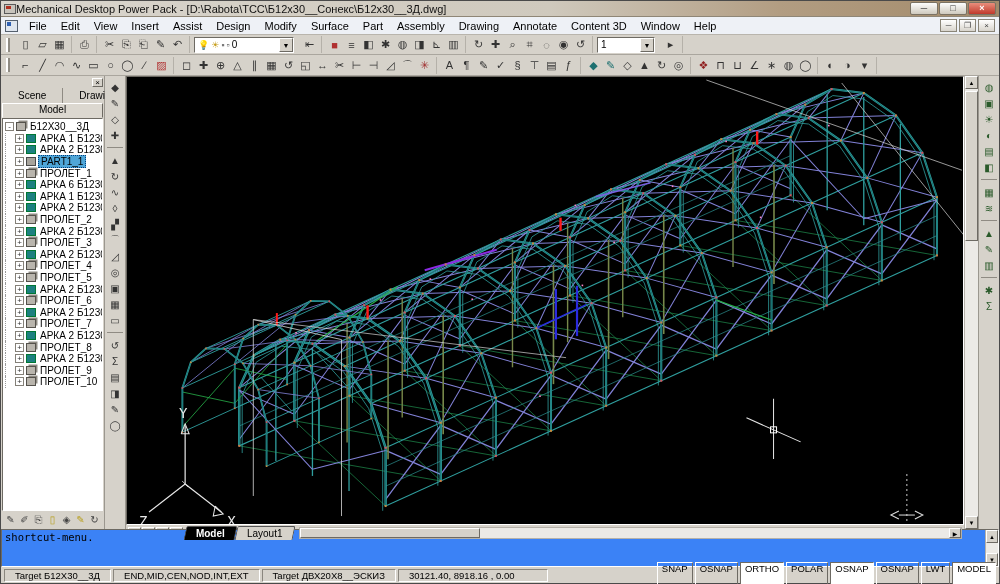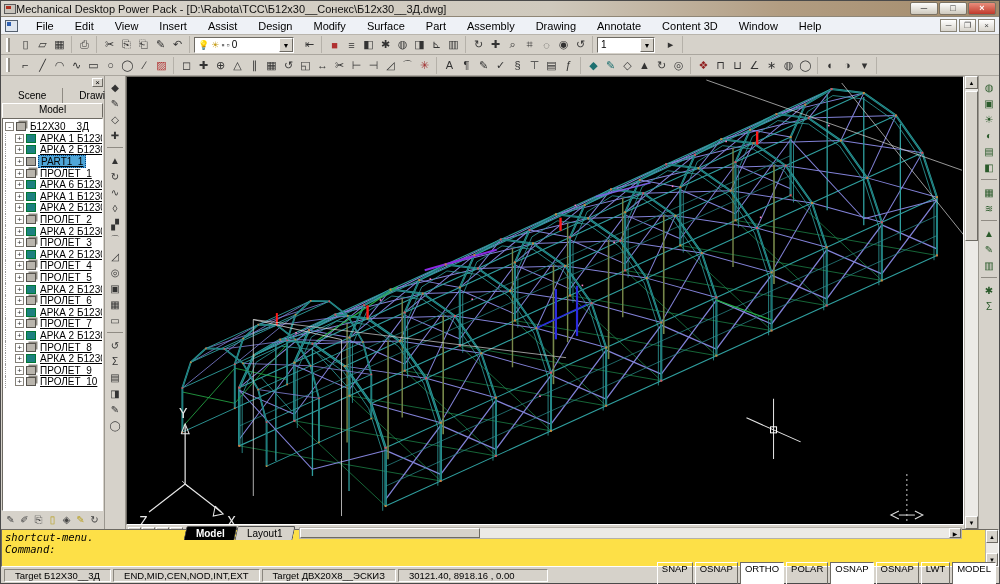--- a/index.html
+++ b/index.html
@@ -15,21 +15,21 @@
   .title-text { font-size:11px; color:#111; white-space:nowrap; }
   .win-controls { margin-left:auto; display:flex; gap:1px; }
   .wbtn { width:28px; height:13px; font-size:9px; line-height:11px; text-align:center;
     background:linear-gradient(#fdfdfd,#cfcabe); border:1px solid #7a7264; border-radius:2px; color:#333; }
   .wbtn.close { background:linear-gradient(#e98e7c,#c0392b); color:#fff; font-weight:bold; }
 
   
   .menubar { height:18px; background:#eef1f6; display:flex; align-items:center; padding:0 2px; border-bottom:1px solid #b9b5ad; }
   .mdi-doc-icon { width:13px; height:12px; background:#dfe6ef; border:1px solid #55606e; margin:0 4px 0 2px; position:relative; }
   .mdi-doc-icon::after{ content:""; position:absolute; left:1px; top:1px; width:4px; height:4px; background:#2e5fb0; }
-  .menu-item { padding:2px 7px; cursor:default;margin-left:7px; }
+  .menu-item { padding:2px 7px; cursor:default; }
   .mdi-controls { margin-left:auto; display:flex; gap:2px; padding-right:2px; }
   .mbtn { width:17px; height:13px; font-size:8px; line-height:11px; text-align:center; background:linear-gradient(#ffffff,#d8d4cc); border:1px solid #8a8578; color:#444; }
 
   
   .tb { background:#d6d2ca; display:flex; align-items:center; padding:1px 2px; gap:1px; border-bottom:1px solid #aaa69e; }
   .tb1 { height:20px; } .tb2 { height:21px; }
   .tgrip { width:4px; height:14px; border-left:2px solid #fff; border-right:2px solid #8f8b83; margin:0 3px; }
   .tgroup { display:flex; gap:0; padding:0 3px; border-right:1px solid #b5b1a9; }
   .tbtn { width:17px; height:17px; display:flex; align-items:center; justify-content:center; font-size:11px;
     color:#333; border:1px solid transparent; cursor:default; }
@@ -52,21 +52,21 @@
   .model-tab { height:15px; text-align:center; font-size:10px; border:1px solid; border-color:#fff #6d6a63 transparent #fff;
     background:#dcd8d0; }
   .tree-box { flex:1; background:#fff; border:1px solid; border-color:#6d6a63 #fff #fff #6d6a63; overflow:hidden; padding:2px 0 0 2px; }
   .trow { display:flex; align-items:center; height:11.6px; white-space:nowrap; font-size:10px; cursor:default; }
   .exp { width:9px; height:9px; border:1px solid #848078; background:#fff; font-size:8px; line-height:7px; text-align:center;
     color:#333; margin-right:2px; flex:none; }
   .ticon { width:10px; height:9px; flex:none; margin-right:2px; position:relative; }
   .ticon.assembly-icon { background:#b9b5ad; border:1px solid #55524c; box-shadow:2px -2px 0 -0.5px #8f8b83; }
   .ticon.part-icon-teal { background:#1d8080; border:1px solid #073; }
   .ticon.part-icon-gray { background:#a8a49c; border:1px solid #4a4a4a; }
-  .tlabel { padding:0 2px; overflow:hidden;text-decoration:underline; }
+  .tlabel { padding:0 2px; overflow:hidden; }
   .tlabel.sel { background:#4fa6d8; border:1px dotted #004080; color:#000; }
   .tree-indent { width:10px; flex:none; border-left:1px dotted #999; height:100%; }
   .panel-bottom { height:17px; display:flex; align-items:center; gap:1px; padding:1px 2px; }
   .pbtn { width:15px; height:15px; font-size:10px; display:flex; align-items:center; justify-content:center; color:#444; }
 
   .vtb { width:21px; background:#d6d2ca; display:flex; flex-direction:column; align-items:center; padding-top:3px; gap:0; }
   .vtb.left { border-right:1px solid #9b978f; }
   .vtb.right { border-left:1px solid #9b978f; }
   .vsep { height:5px; width:16px; border-bottom:1px solid #8f8b83; margin-bottom:4px; }
   .vbtn { width:17px; height:16px; display:flex; align-items:center; justify-content:center; font-size:10px; color:#2a5a2a; }
@@ -90,21 +90,21 @@
     font-size:6px; line-height:10px; text-align:center; }
   .hs-arrow.right { margin-left:auto; }
 
   .vscroll { width:14px; background:#eceae6; border-left:1px solid #b5b1a9; display:flex; flex-direction:column; }
   .vs-arrow { height:13px; background:#d6d2ca; border:1px solid; border-color:#fff #6d6a63 #6d6a63 #fff;
     font-size:6px; text-align:center; line-height:12px; }
   .vthumb { height:150px; margin-top:2px; background:#d6d2ca; border:1px solid; border-color:#fff #6d6a63 #6d6a63 #fff; }
   .vs-arrow.bottom { margin-top:auto; }
 
   
-  .cmdline { height:38px; background:#fde047; border:1px solid; border-color:#6d6a63 #fff #fff #6d6a63; display:flex;font-style:italic; }
+  .cmdline { height:38px; background:#3b82f6; border:1px solid; border-color:#6d6a63 #fff #fff #6d6a63; display:flex; }
   .cmdtext { flex:1; font-family:"DejaVu Sans Mono","Liberation Mono",monospace; font-size:10.5px; line-height:12px; padding:1px 3px; }
   .cmdscroll { width:13px; background:#eceae6; display:flex; flex-direction:column; border-left:1px solid #b5b1a9; }
 
   
   .statusbar { height:16px; display:flex; align-items:center; gap:2px; padding:1px 3px; background:#d6d2ca; font-size:9.5px; }
   .scell { border:1px solid; border-color:#8a867e #fff #fff #8a867e; padding:0 10px; height:13px; line-height:12px; white-space:nowrap; }
   .stoggle { border:1px solid; border-color:#fff #6d6a63 #6d6a63 #fff; padding:0 4px; height:26px; line-height:12px; }
   .stoggle.pressed { border-color:#6d6a63 #fff #fff #6d6a63; background:#ffffff; }
   .sb-spacer { flex:1; }
 </style>
@@ -920,21 +920,20 @@
         <div class="vbtn">▥</div>
         <div class="vsep"></div>
         <div class="vbtn">✱</div>
         <div class="vbtn">Σ</div>
       </div>
   </div>
 
   <div class="cmdline">
     <div class="cmdtext" id="cmdText">
         <div>shortcut-menu.</div>
-        <div>Command:</div>
       </div>
     <div class="cmdscroll">
       <div class="vs-arrow">▲</div>
       <div class="vs-arrow bottom">▼</div>
     </div>
   </div>
 
   <div class="statusbar" id="statusBar">
       <div class="scell">Target Б12X30__3Д</div>
       <div class="scell">END,MID,CEN,NOD,INT,EXT</div>

